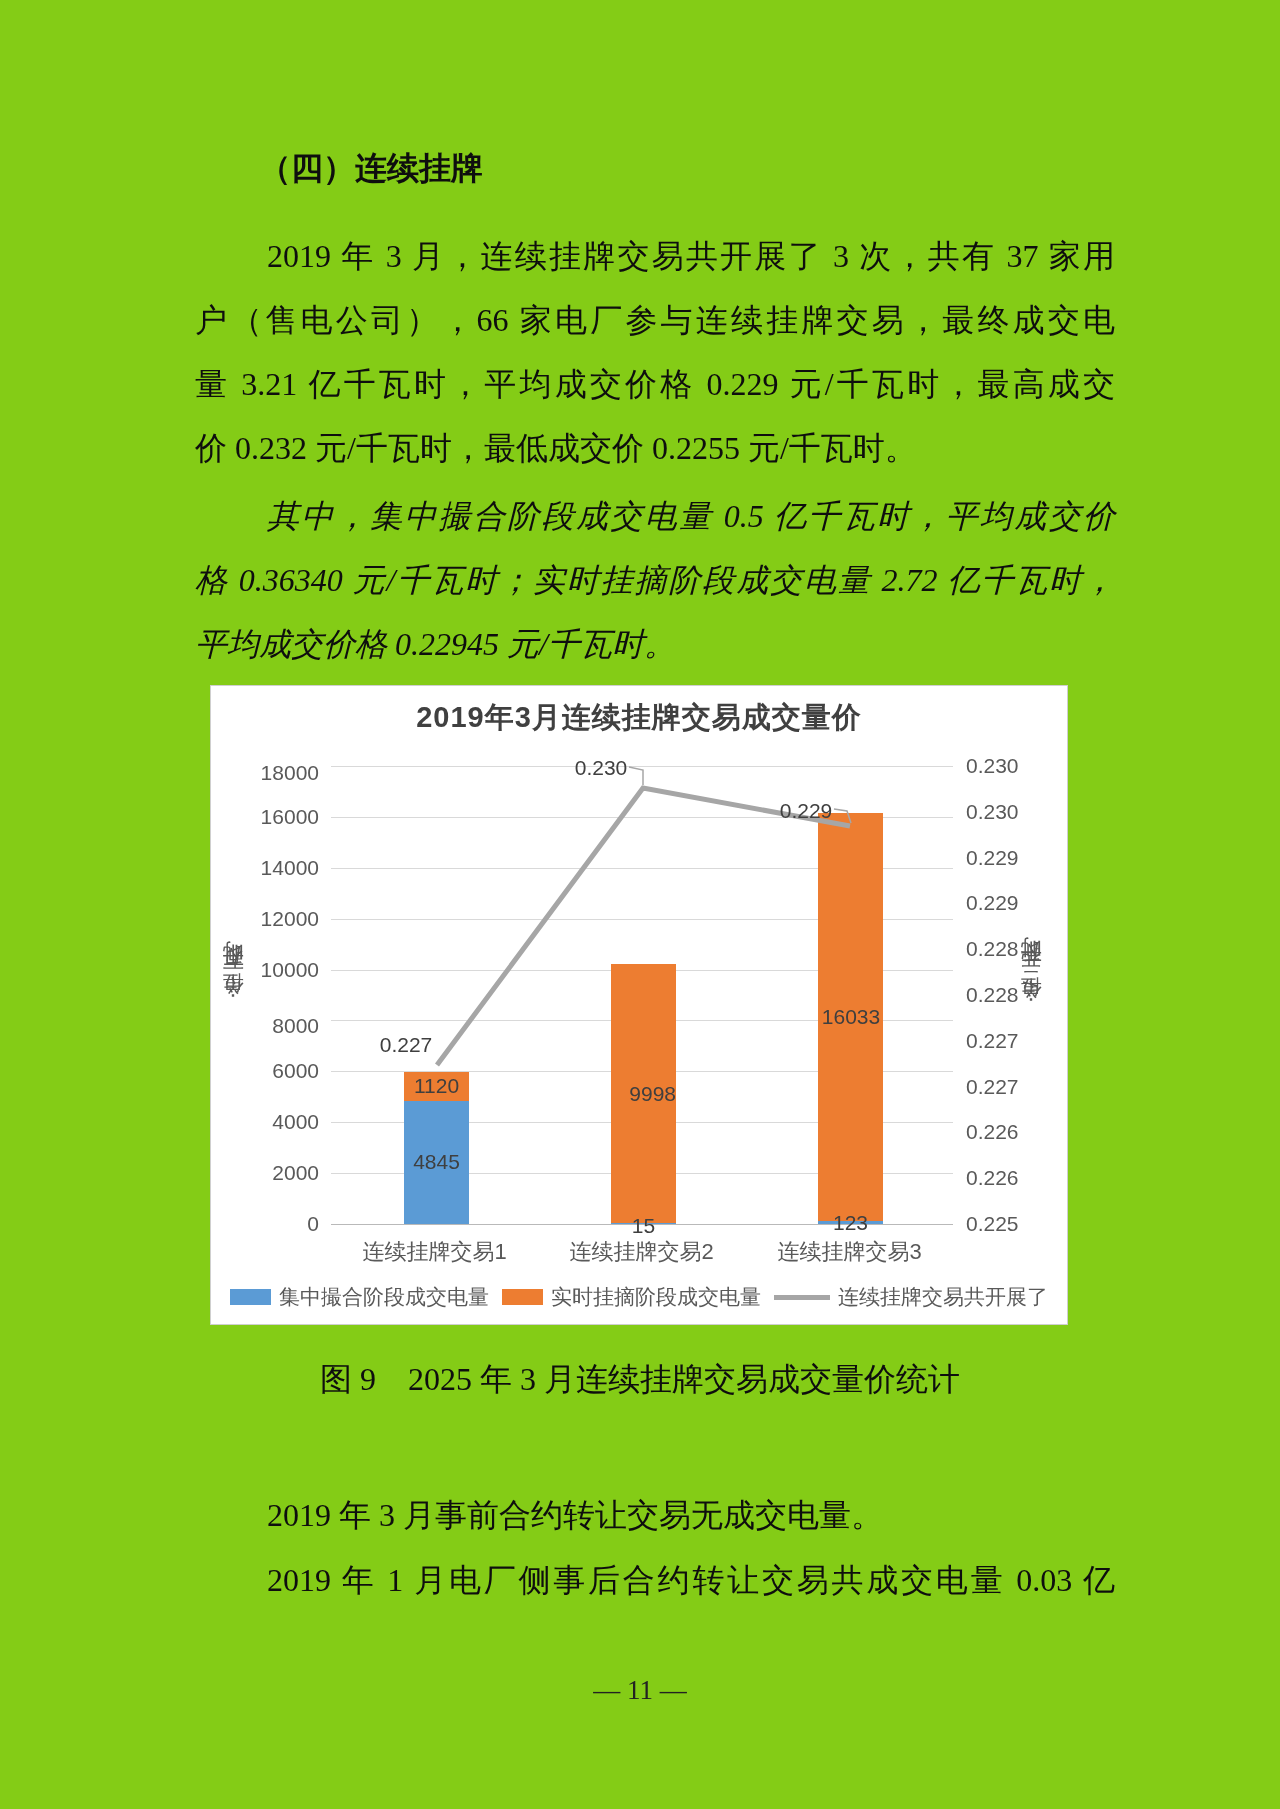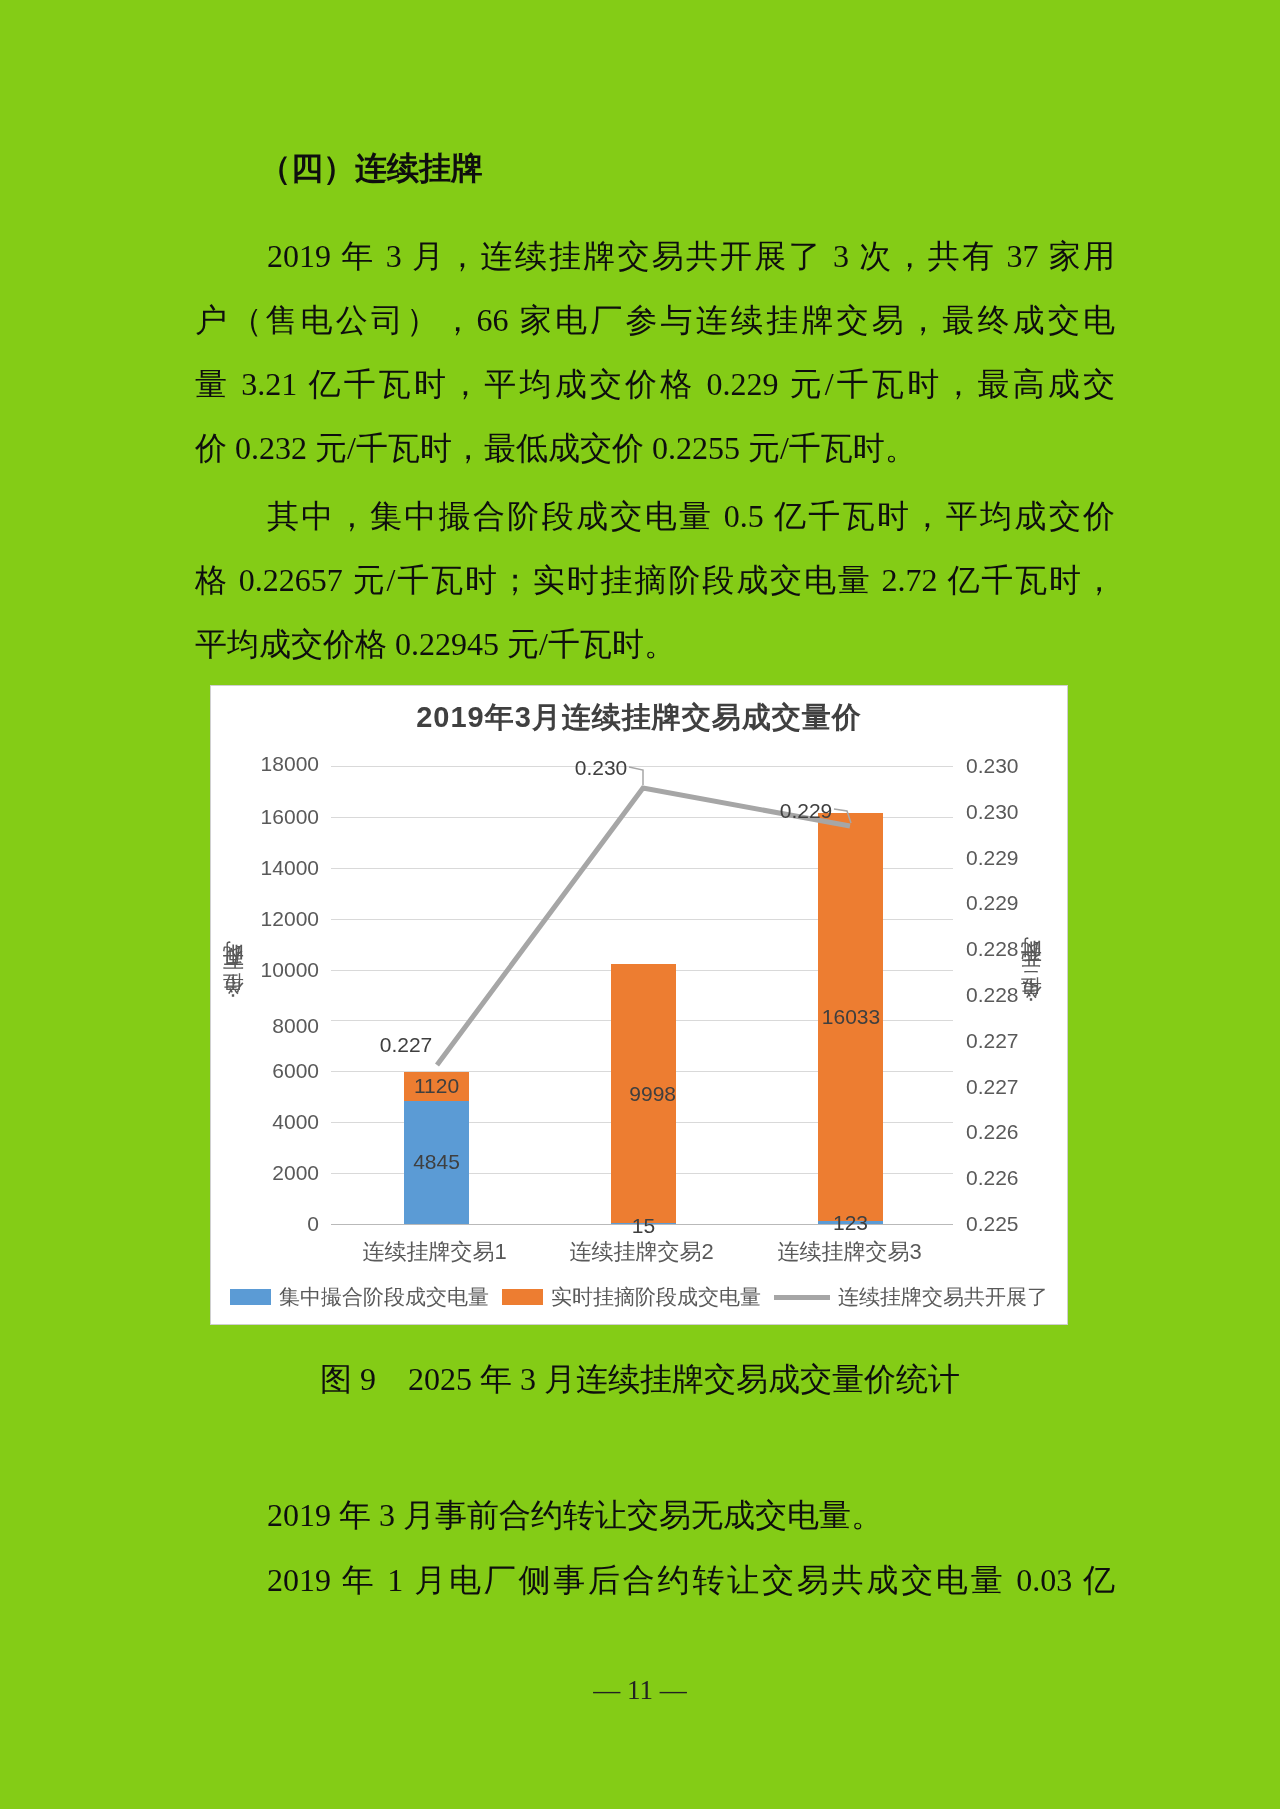--- a/index.html
+++ b/index.html
@@ -39,41 +39,41 @@
 
   <div class="tblock hd" style="top:136px;">（四）连续挂牌</div>
 
   <div class="tblock" style="top:224px;">
     <div class="tline j ind">2019 年 3 月，连续挂牌交易共开展了 3 次，共有 37 家用</div>
     <div class="tline j">户（售电公司），66 家电厂参与连续挂牌交易，最终成交电</div>
     <div class="tline j">量 3.21 亿千瓦时，平均成交价格 0.229 元/千瓦时，最高成交</div>
     <div class="tline">价 0.232 元/千瓦时，最低成交价 0.2255 元/千瓦时。</div>
   </div>
 
-  <div class="tblock" style="top:484px;">
+  <div class="tblock" style="top:484px;font-style:italic;">
     <div class="tline j ind">其中，集中撮合阶段成交电量 0.5 亿千瓦时，平均成交价</div>
-    <div class="tline j">格 0.22657 元/千瓦时；实时挂摘阶段成交电量 2.72 亿千瓦时，</div>
+    <div class="tline j">格 0.36340 元/千瓦时；实时挂摘阶段成交电量 2.72 亿千瓦时，</div>
     <div class="tline">平均成交价格 0.22945 元/千瓦时。</div>
   </div>
 
   <div class="chart">
     <div class="c-title">2019年3月连续挂牌交易成交量价</div>
 
     <div class="gl" style="top:80px;"></div>
     <div class="gl" style="top:131px;"></div>
     <div class="gl" style="top:182px;"></div>
     <div class="gl" style="top:233px;"></div>
     <div class="gl" style="top:284px;"></div>
     <div class="gl" style="top:334px;"></div>
     <div class="gl" style="top:385px;"></div>
     <div class="gl" style="top:436px;"></div>
     <div class="gl" style="top:487px;"></div>
     <div class="gl gl-axis" style="top:538px;"></div>
 
-    <div class="ytickL" style="top:67px;text-align:right;">18000</div>
+    <div class="ytickL" style="top:76px;text-align:right;">18000</div>
     <div class="ytickL" style="top:120px;">16000</div>
     <div class="ytickL" style="top:171px;">14000</div>
     <div class="ytickL" style="top:222px;">12000</div>
     <div class="ytickL" style="top:273px;">10000</div>
     <div class="ytickL" style="top:329px;">8000</div>
     <div class="ytickL" style="top:374px;">6000</div>
     <div class="ytickL" style="top:425px;">4000</div>
     <div class="ytickL" style="top:476px;">2000</div>
     <div class="ytickL" style="top:527px;">0</div>
 

